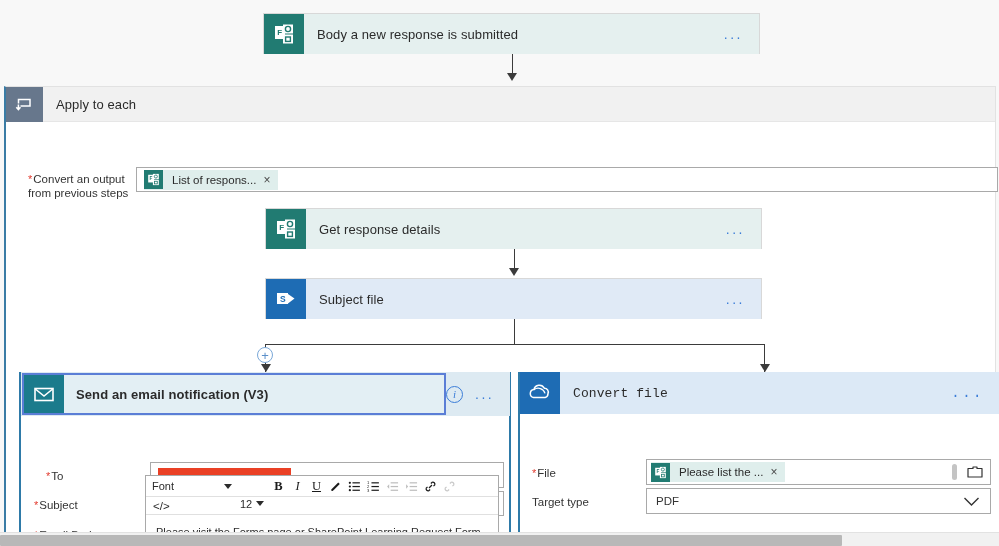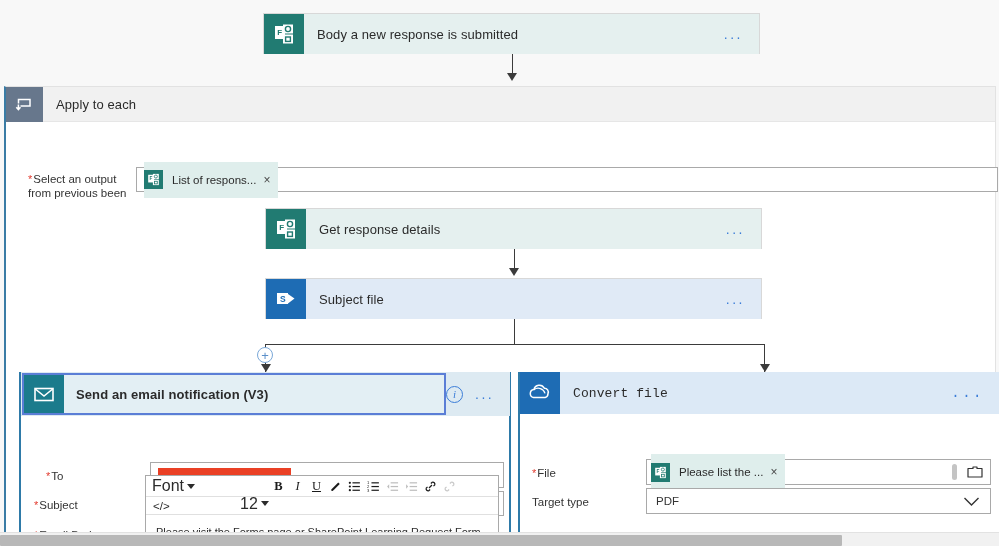--- a/index.html
+++ b/index.html
@@ -132,21 +132,21 @@
     font-size: 11.5px;
     color: #333;
     padding: 0 7px;
   }
 
   
   .chip {
     display: inline-flex;
     align-items: center;
     background: #dfeeec;
-    height: 36px;
+    height: 20px;
     max-width: 100%;
   }
   .chip-icon {
     width: 19px; height: 19px;
     background: #217b72;
     display: flex; align-items: center; justify-content: center;
     flex: 0 0 19px;
   }
   .chip-text {
     padding: 0 7px 0 9px;
@@ -222,22 +222,23 @@
     display: flex;
     align-items: center;
     height: 21px;
     border-bottom: 1px solid #e0e0e0;
     padding: 0 3px;
     background: #ffffff;
   }
   .tb-sel {
     display: flex;
     align-items: center;
+    justify-content: space-between;
     height: 17px;
-    font-size: 16px;
+    font-size: 11px;
     color: #2b2b2b;
     padding: 0 3px;
     margin-right: 2px;
   }
   #tb-font { width: 86px; }
   #tb-size { width: 30px; margin-top: 35px; }
   .caret-dn {
     width: 0; height: 0;
     border-left: 4px solid transparent;
     border-right: 4px solid transparent;
@@ -390,21 +391,21 @@
         <svg width="19" height="19" viewBox="0 0 19 19">
           <path d="M3.5 8.5 V4.5 H15 V11 H5.5" fill="none" stroke="#ffffff" stroke-width="1.5"></path>
           <path d="M3.4 14.2 L3.4 9.6 M1.3 12.2 L3.4 14.6 L5.5 12.2" fill="none" stroke="#ffffff" stroke-width="1.5"></path>
         </svg>
       </div>
       <div class="card-title">Apply to each</div>
     </div>
 
     <div id="scope-body">
 
-      <div class="field-label" style="left:22px; top:50px; width:105px;"><span class="req-star">*</span><span>Select an output from previous been</span></div>
+      <div class="field-label" style="left:22px; top:50px; width:105px;"><span class="req-star">*</span><span>Convert an output from previous steps</span></div>
       <div class="textbox" style="left:130px; top:45px; width:862px; height:25px;">
         <span class="chip">
           <span class="chip-icon">
             <svg width="13" height="13" viewBox="0 0 22 22">
               <rect x="2" y="3" width="10" height="13" fill="#ffffff"></rect>
               <text x="4.2" y="12.4" font-family="Liberation Sans, sans-serif" font-size="8" font-weight="bold" fill="#217b72">F</text>
               <rect x="10" y="1.5" width="10" height="9" fill="#ffffff"></rect>
               <circle cx="15" cy="6" r="2.6" fill="none" stroke="#217b72" stroke-width="1.4"></circle>
               <rect x="10" y="11.5" width="10" height="9" fill="#ffffff"></rect>
               <rect x="12.6" y="14" width="4.8" height="4.4" fill="none" stroke="#217b72" stroke-width="1.4"></rect>

